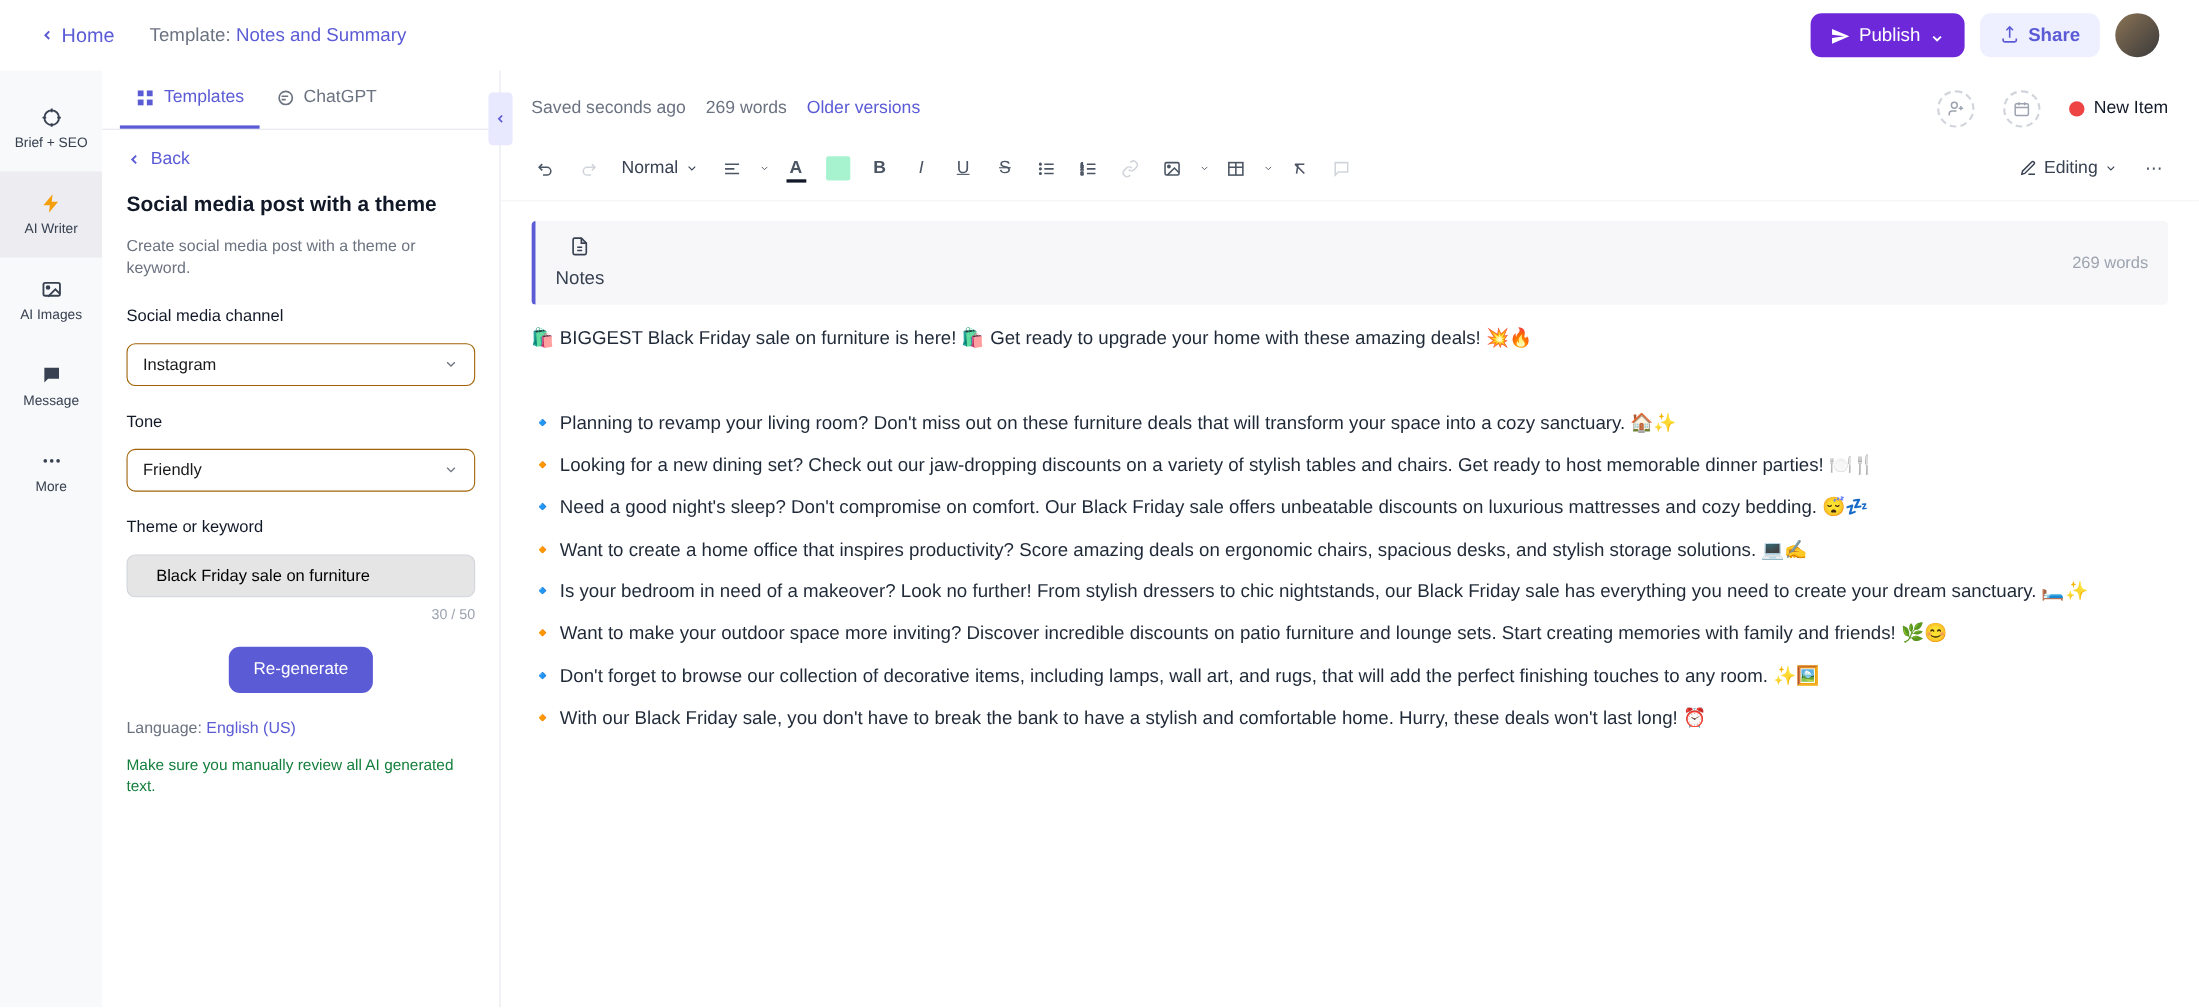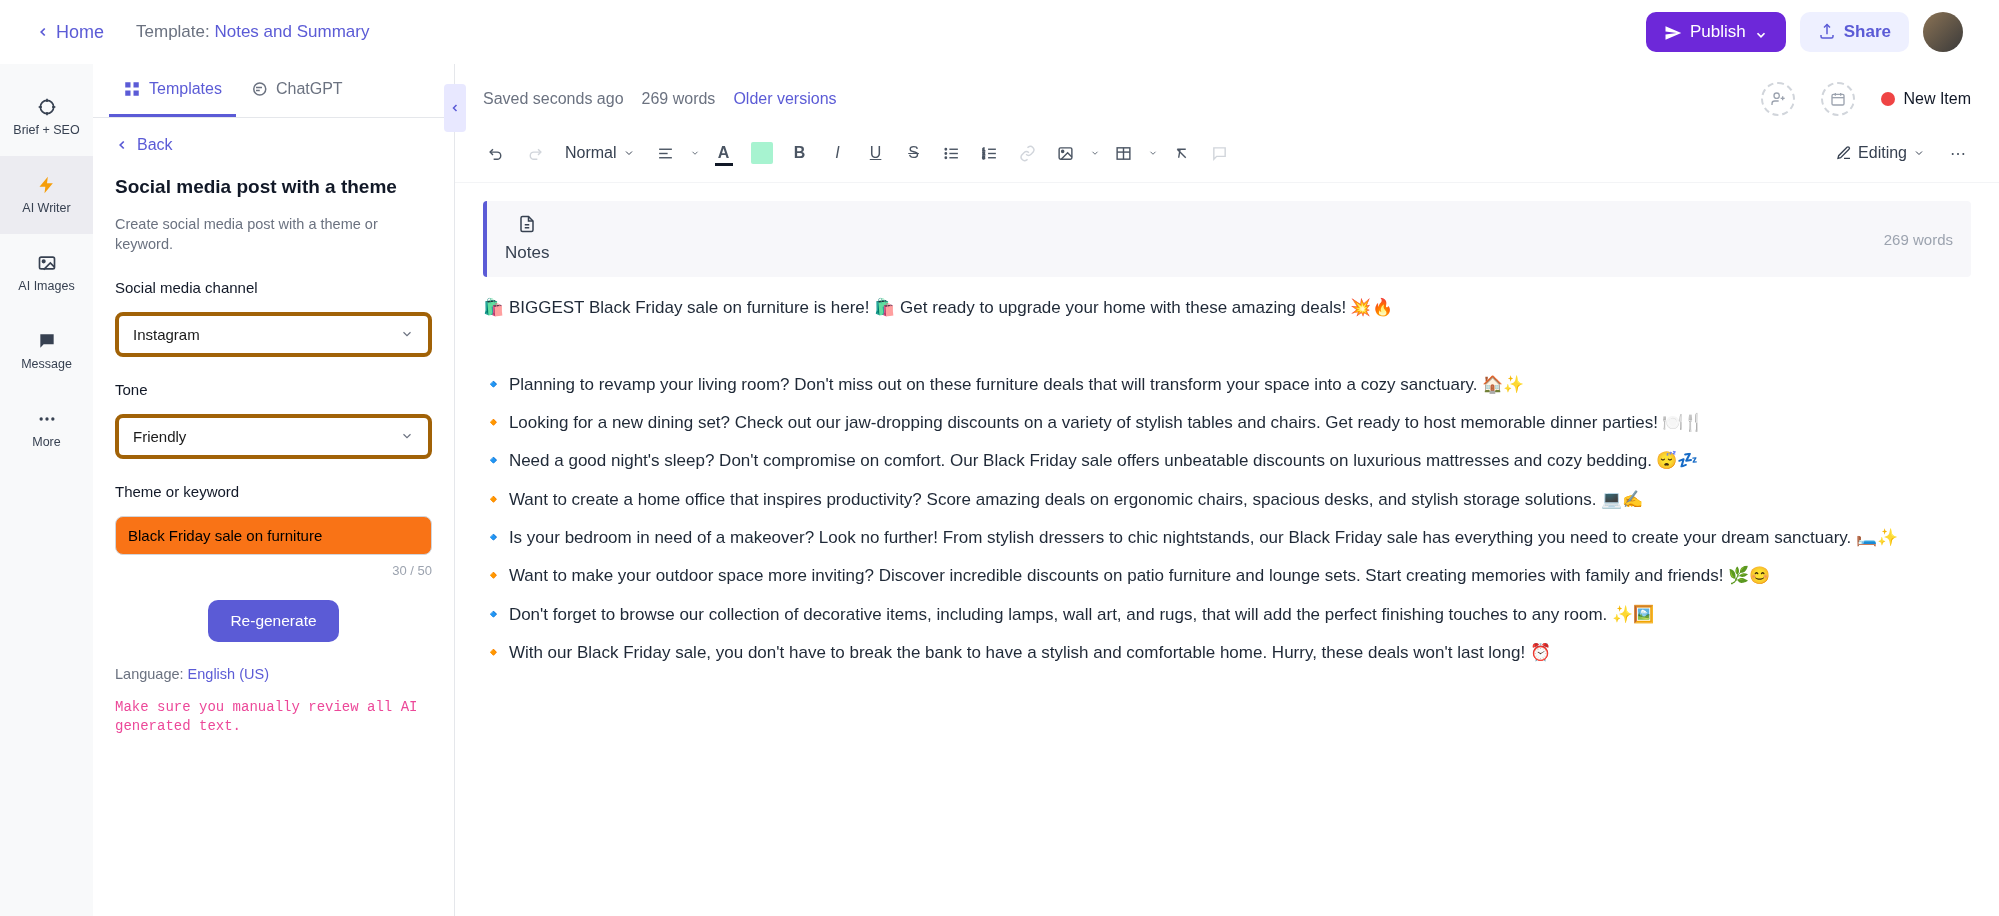--- a/index.html
+++ b/index.html
@@ -34,28 +34,28 @@
 .tab { display: flex; align-items: center; gap: 8px; padding: 16px 14px; color: #6b7280; font-size: 16px; font-weight: 500; cursor: pointer; border-bottom: 3px solid transparent; }
 .tab.active { color: #5b5bd6; border-bottom-color: #5b5bd6; }
 .tab svg { width: 18px; height: 18px; }
 .collapse-handle { position: absolute; right: -12px; top: 20px; width: 22px; height: 48px; background: #e8e8ff; border-radius: 4px; display: flex; align-items: center; justify-content: center; cursor: pointer; color: #5b5bd6; z-index: 5; }
 
 .sidebar-body { padding: 18px 22px; display: flex; flex-direction: column; gap: 16px; overflow-y: auto; }
 .back-link { display: flex; align-items: center; gap: 8px; color: #5b5bd6; font-size: 16px; cursor: pointer; }
 .panel-title { font-size: 19px; font-weight: 600; color: #111827; margin-top: 6px; }
 .panel-desc { color: #6b7280; font-size: 14.5px; line-height: 1.4; }
 .field-label { font-size: 15px; color: #111827; font-weight: 500; margin-top: 8px; }
-.select { border: 4px solid #a16207; border-radius: 8px; padding: 10px 14px; font-size: 15px; display: flex; align-items: center; justify-content: space-between; cursor: pointer; background: #fff; }
+.select { border: 1px solid #a16207; border-radius: 8px; padding: 10px 14px; font-size: 15px; display: flex; align-items: center; justify-content: space-between; cursor: pointer; background: #fff; }
 .select svg { width: 14px; height: 14px; color: #6b7280; }
-.text-input { border: 1px solid #d1d5db; border-radius: 8px; padding: 10px 12px; font-size: 15px; width: 100%; background: #f97316; }
+.text-input { border: 1px solid #d1d5db; border-radius: 8px; padding: 10px 26px; font-size: 15px; width: 100%; background: #e5e5e5; }
 .char-count { text-align: right; font-size: 13px; color: #9ca3af; margin-top: -8px; }
 .btn-regen { align-self: center; background: #5b5bd6; color: #ffffff; padding: 12px 22px; border-radius: 10px; font-size: 15.5px; font-weight: 500; cursor: pointer; border: none; margin-top: 6px; }
 .lang-line { font-size: 14.5px; color: #6b7280; margin-top: 8px; }
 .lang-line .lang-val { color: #5b5bd6; }
-.disclaimer { font-size: 14px; color: #ec4899; line-height: 1.4; font-family: Liberation Mono, monospace; }
+.disclaimer { font-size: 14px; color: #15803d; line-height: 1.4; }
 
 
 .editor { flex: 1; display: flex; flex-direction: column; overflow: hidden; }
 .editor-meta { display: flex; align-items: center; justify-content: space-between; padding: 18px 28px 12px 28px; }
 .meta-left { display: flex; align-items: center; gap: 18px; color: #6b7280; font-size: 16px; }
 .meta-left .older { color: #5b5bd6; cursor: pointer; }
 .meta-right { display: flex; align-items: center; gap: 26px; }
 .circle-dashed { width: 34px; height: 34px; border: 2px dashed #d1d5db; border-radius: 50%; display: flex; align-items: center; justify-content: center; color: #9ca3af; cursor: pointer; }
 .new-item { display: flex; align-items: center; gap: 8px; font-size: 16px; color: #111827; }
 .dot-red { width: 14px; height: 14px; border-radius: 50%; background: #ef4444; }

